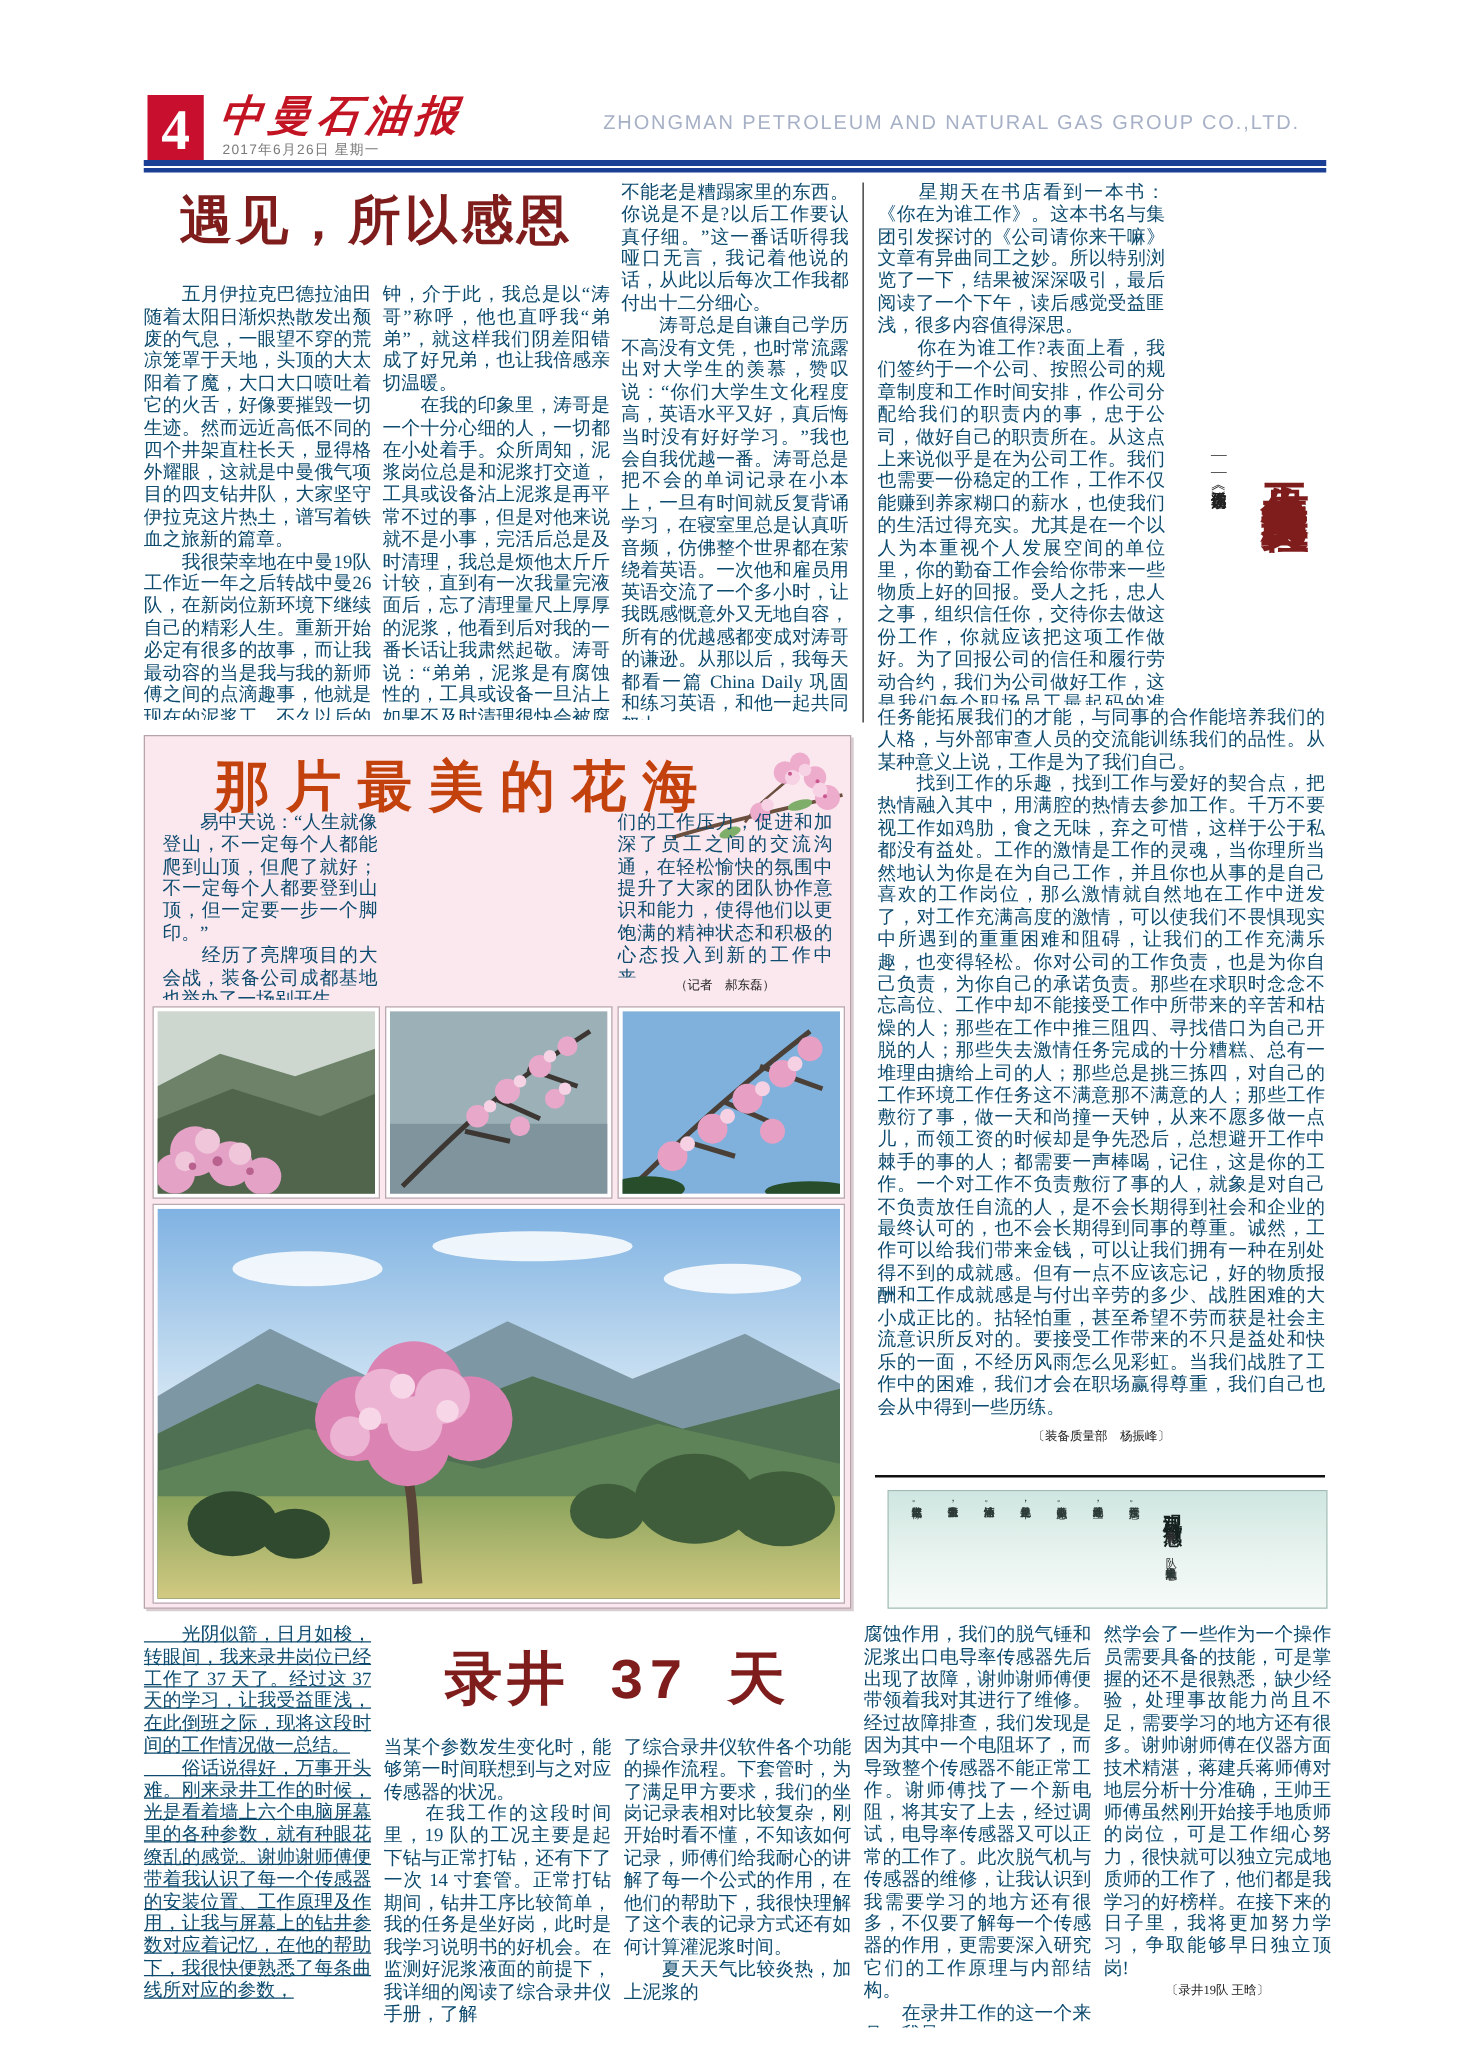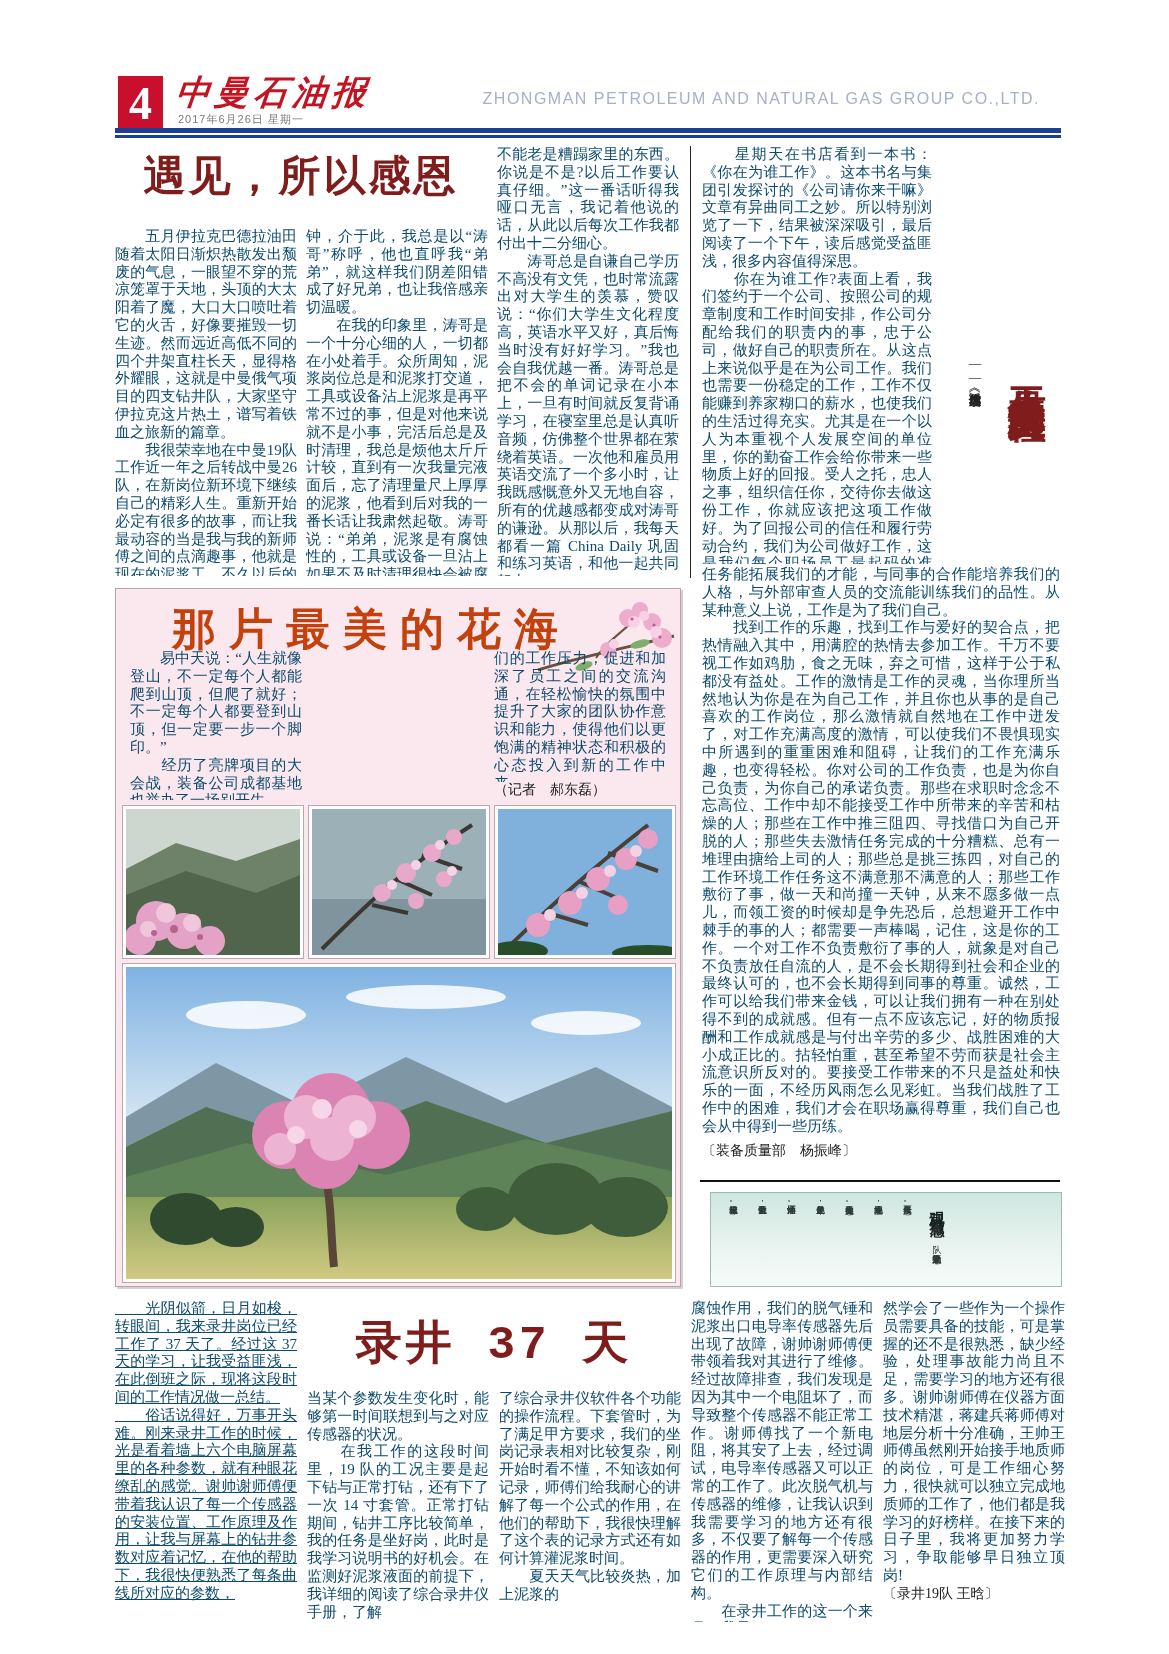--- a/index.html
+++ b/index.html
@@ -10,21 +10,21 @@
   .abs{position:absolute;}
   .body-text{
     font-size:15px;line-height:17.8px;text-align:justify;white-space:pre-line;
     overflow:hidden;color:#0c4a6e;
   }
   .headline{
     font-weight:bold;color:#7f1d1d;text-align:center;
     font-family:Liberation Mono, monospace;
   }
   .vert{writing-mode:vertical-rl;text-orientation:upright;}
-  .byline{font-size:14px;color:#222;text-align:left;}
+  .byline{font-size:10px;color:#222;text-align:center;}
   .photo{border:3px solid #fff;outline:1px solid #b9a8b0;display:block;}
   .pagenum{
     background:#c8102e;color:#fff;font-weight:bold;text-align:center;
     font-size:46px;line-height:56px;font-family:"Liberation Serif",serif;
   }
   .masthead{
     color:#c31423;font-weight:bold;font-style:italic;font-size:34px;letter-spacing:5px;
     transform:skewX(-6deg);font-family:"Liberation Serif",serif;white-space:nowrap;
   }
   .mast-date{font-size:11px;color:#7a7a7a;letter-spacing:1px;font-family:"Liberation Sans",sans-serif;}

